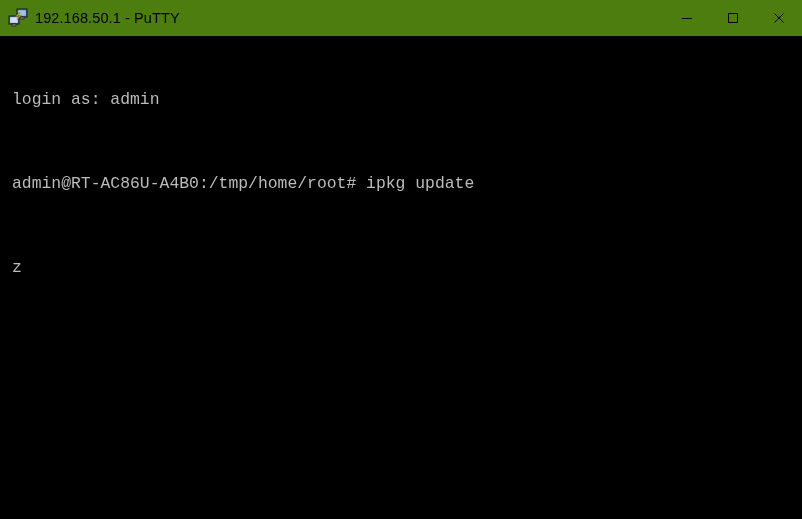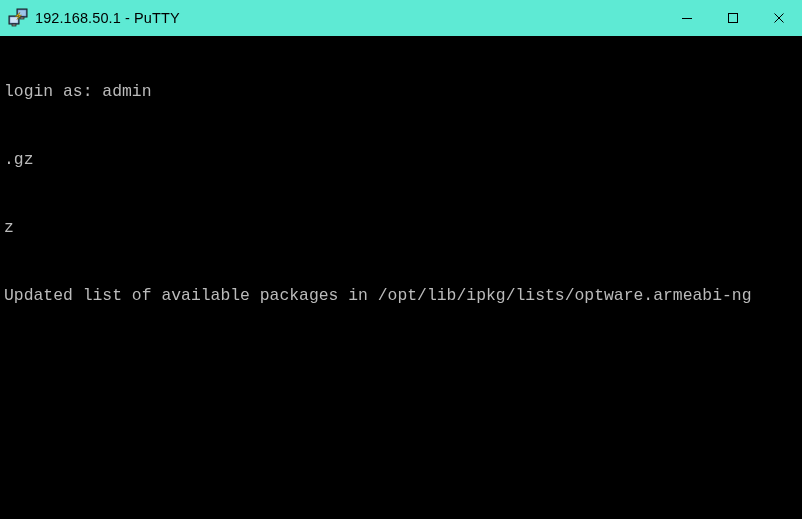--- a/index.html
+++ b/index.html
@@ -21,21 +21,21 @@
     background: #000000;
     display: flex;
     flex-direction: column;
     position: relative;
   }
 
   
   #title-bar {
     height: 36px;
     min-height: 36px;
-    background: #5eead4;
+    background: #4d7c0f;
     display: flex;
     align-items: center;
     position: relative;
     user-select: none;
   }
 
   #title-icon {
     width: 20px;
     height: 20px;
     margin-left: 8px;
@@ -91,21 +91,21 @@
     letter-spacing: 0px;
     padding: 2px 0 0 0;
     margin: 0;
   }
 
   .term-line {
     height: 20px;
     line-height: 20px;
     white-space: pre;
     display: block;
-    margin: 4px;
+    margin: 12px;
     padding: 0;
   }
 </style>
 </head>
 <body>
 
 <div id="app-window">
 
   <div id="title-bar">
 
@@ -142,23 +142,22 @@
           <line x1="1.5" y1="1.5" x2="10.5" y2="10.5" stroke="#000000" stroke-width="1"></line>
           <line x1="10.5" y1="1.5" x2="1.5" y2="10.5" stroke="#000000" stroke-width="1"></line>
         </svg>
       </button>
     </div>
   </div>
 
   <div id="terminal">
     <div id="terminal-screen">
       <span class="term-line">login as: admin</span>
-      <span class="term-line">.gz</span>
+      <span class="term-line">admin@RT-AC86U-A4B0:/tmp/home/root# ipkg update</span>
       <span class="term-line">z</span>
-      <span class="term-line">Updated list of available packages in /opt/lib/ipkg/lists/optware.armeabi-ng</span>
       
       
       
       
       
       
       
       
     </div>
   </div>

